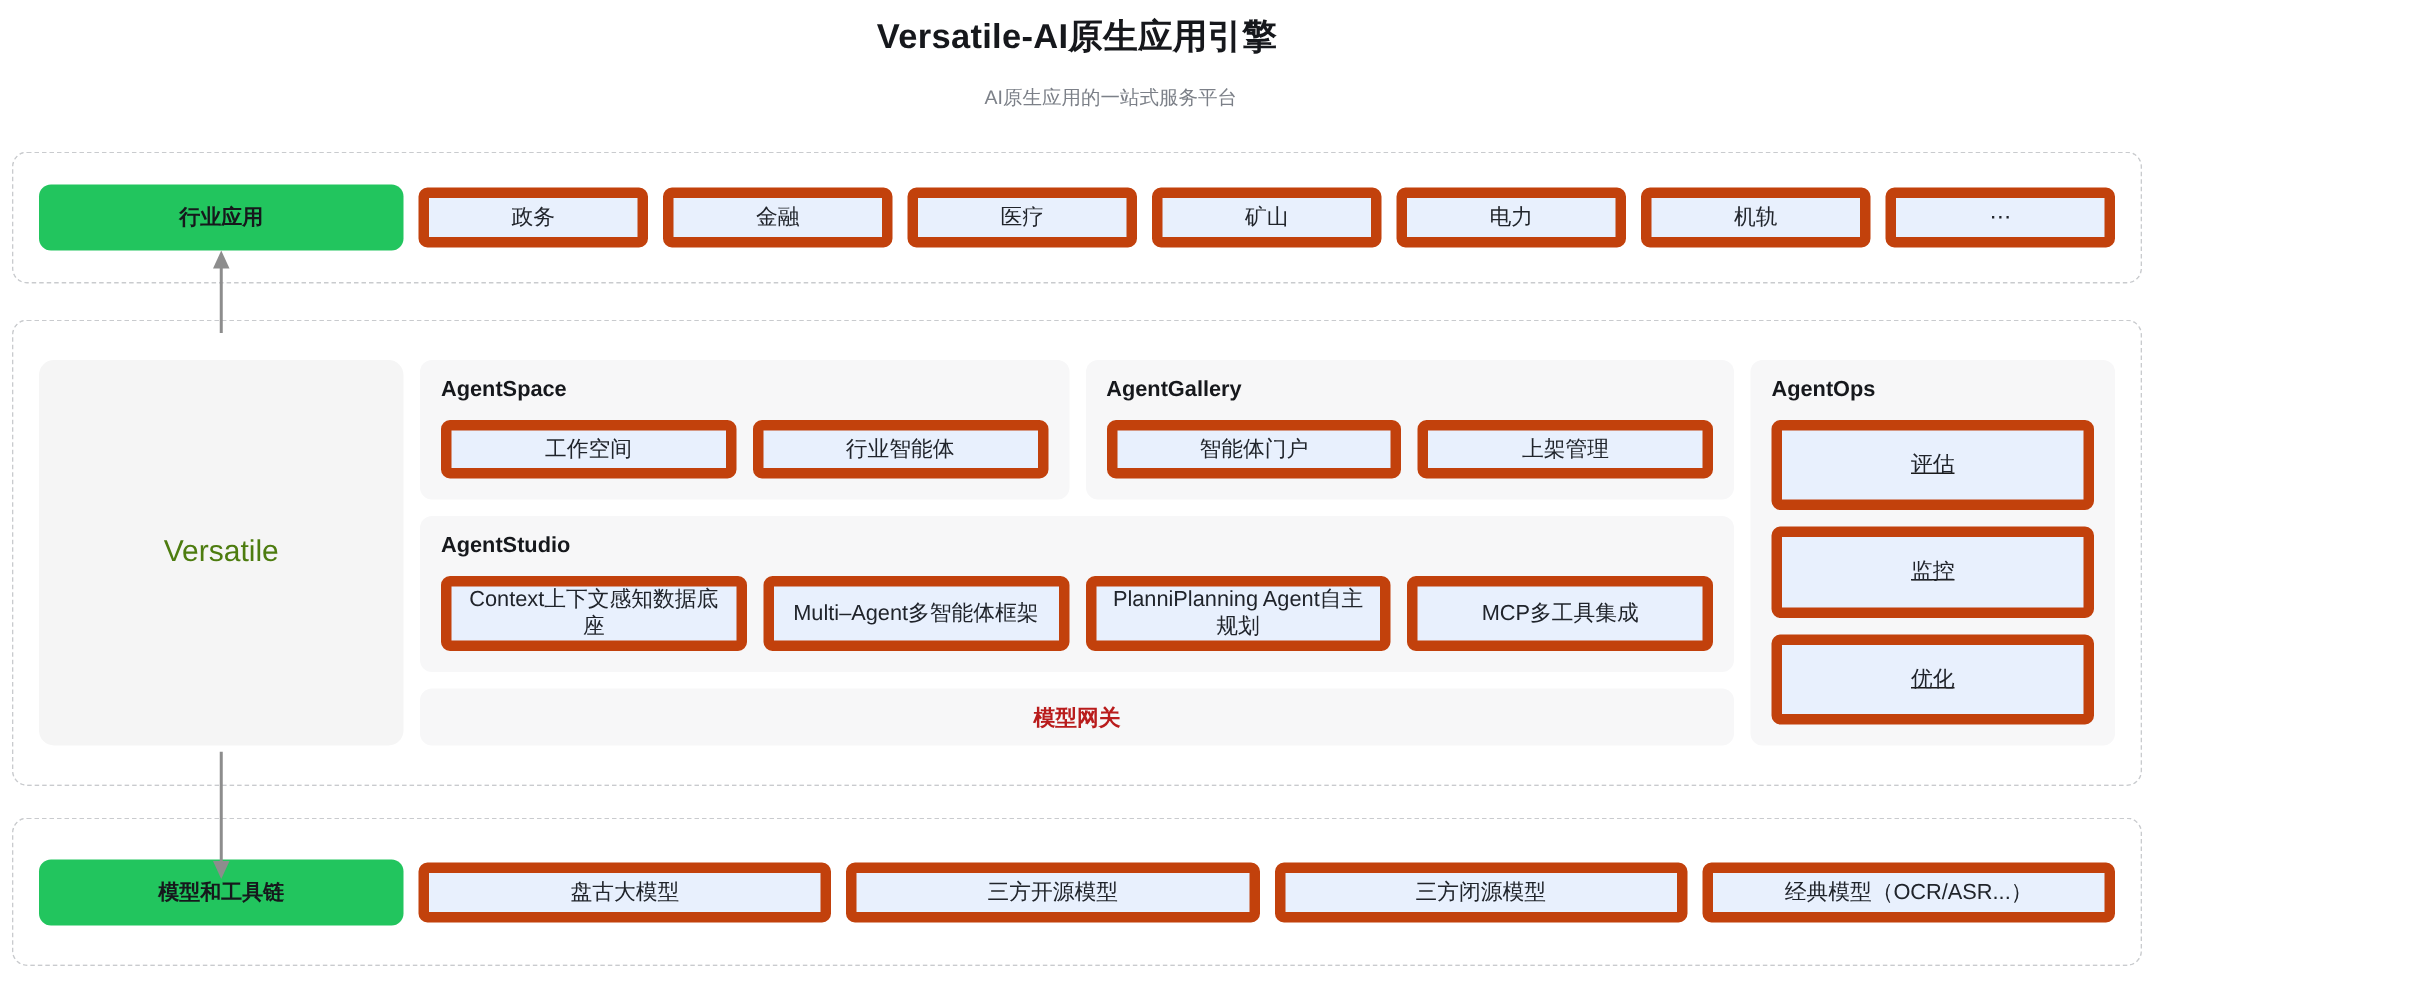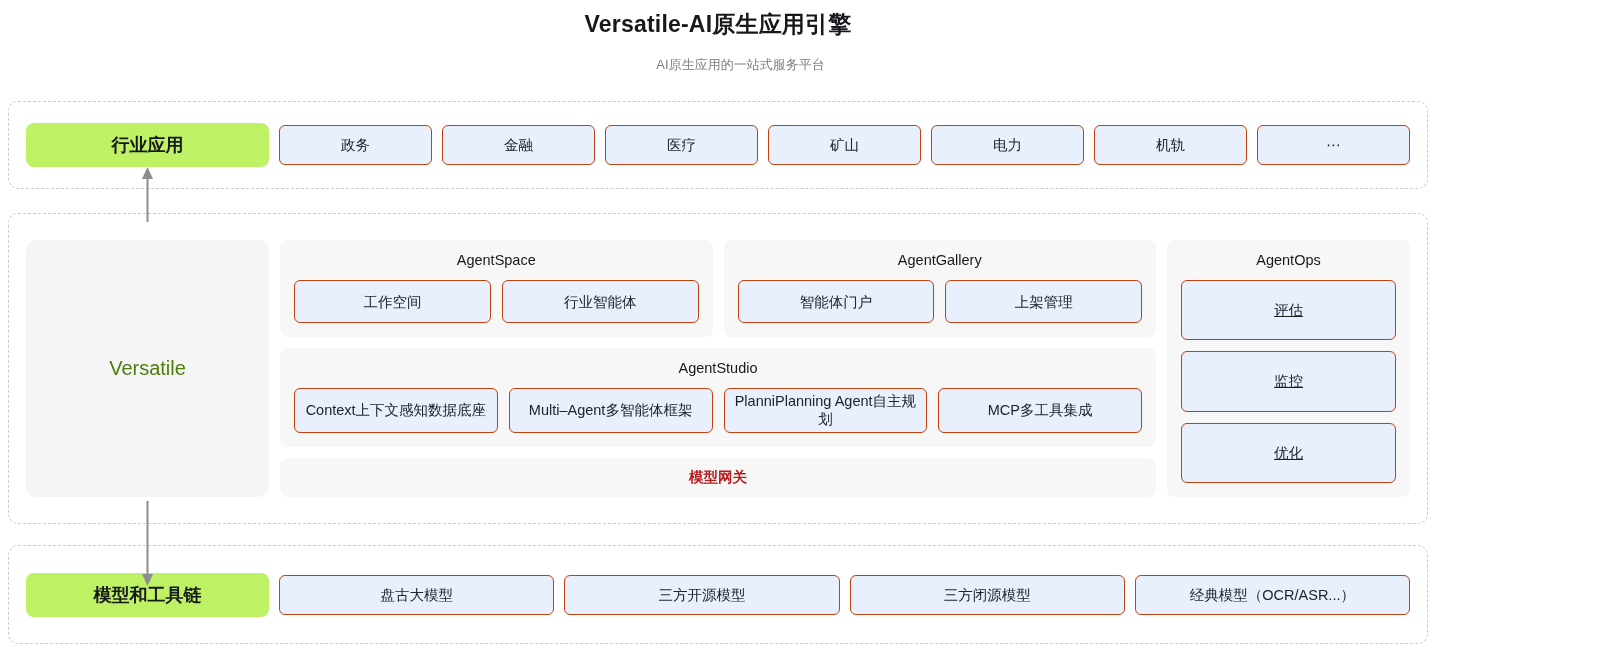--- a/index.html
+++ b/index.html
@@ -50,38 +50,38 @@
     right: 17px;
     top: 0;
     bottom: 0;
     display: flex;
     align-items: center;
     gap: 10px;
   }
 
   
   .side-label {
-    background: #bef264;
-    border-radius: 8px;
-    display: flex;
-    align-items: center;
-    justify-content: center;
-    font-size: 18px;
+    background: #22c55e;
+    border-radius: 8px;
+    display: flex;
+    align-items: center;
+    justify-content: center;
+    font-size: 14px;
     font-weight: bold;
     color: #16181c;
     flex: 0 0 243px;
     height: 44px;
   }
   #section-industry .side-label { height: 44px; }
   #section-models  .side-label  { height: 44px; }
 
   
   .chip {
     background: #e8f0fd;
-    border: 1px solid #c2410c;
+    border: 7px solid #c2410c;
     border-radius: 6px;
     display: flex;
     align-items: center;
     justify-content: center;
     font-size: 14.5px;
     color: #20242b;
     height: 40px;
     flex: 1 1 0;
     text-align: center;
     padding: 0 6px;
@@ -122,23 +122,23 @@
   .top-groups { display: flex; gap: 11px; height: 104px; }
 
   .group-card {
     background: #f7f7f8;
     border-radius: 8px;
     padding: 11px 14px 14px;
     display: flex;
     flex-direction: column;
   }
   .group-title {
-    text-align: center;
+    text-align: left;
     font-size: 14.5px;
-    font-weight: normal;
+    font-weight: bold;
     color: #16181c;
     margin-bottom: 11px;
     line-height: 18px;
   }
   .group-row { display: flex; gap: 11px; flex: 1 1 auto; }
   .group-row .chip { height: 100%; }
 
   #group-agentspace   { flex: 1 1 0; }
   #group-agentgallery { flex: 1 1 0; }
   #group-agentstudio  { height: 104px; }

